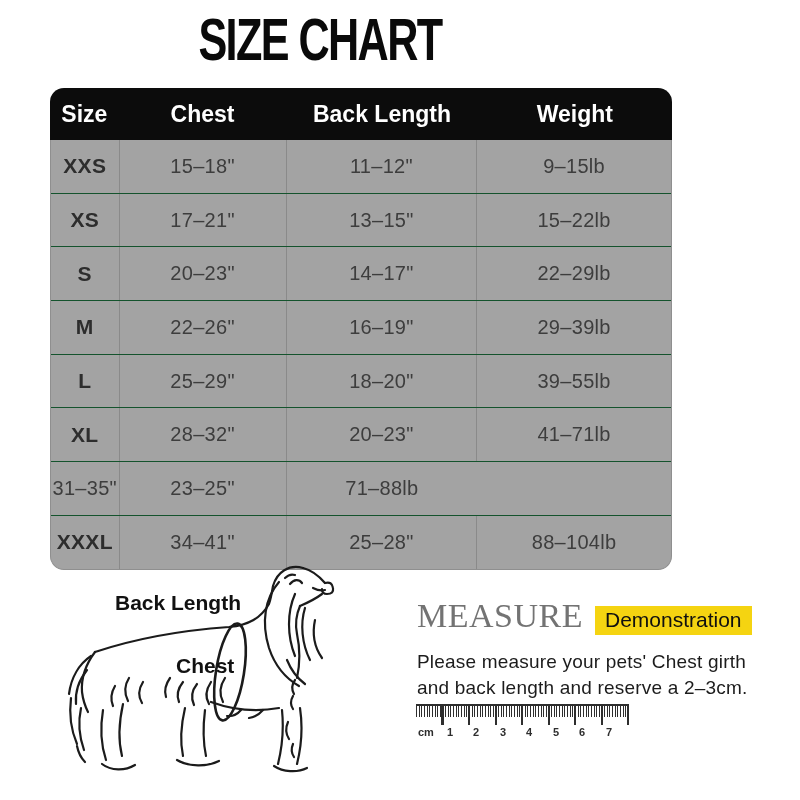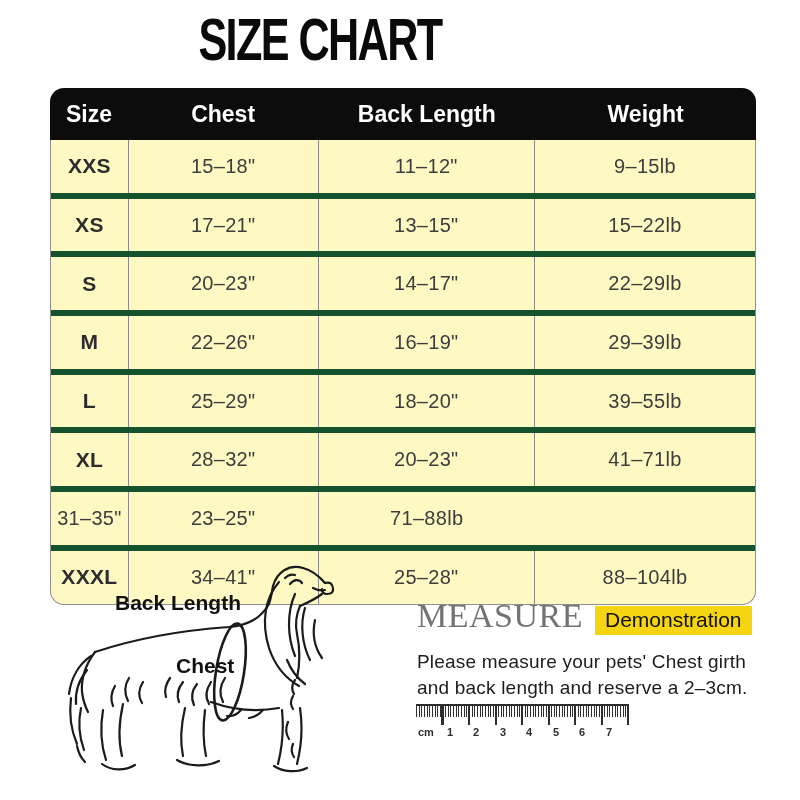--- a/index.html
+++ b/index.html
@@ -11,33 +11,33 @@
 
   
   .title-wrap{position:absolute;top:10px;left:0;width:639px;display:flex;justify-content:center;}
   .big-title{
     font-weight:bold;font-size:54px;letter-spacing:-2px;color:#0a0a0a;
     transform:scale(0.80,1.08);transform-origin:center top;line-height:1;
     white-space:nowrap;
   }
 
   
-  .size-table{position:absolute;left:50px;top:88px;width:706px;}
+  .size-table{position:absolute;left:50px;top:88px;width:622px;}
   .t-header{
     display:grid;grid-template-columns:11.05% 26.95% 30.75% 31.25%;
     height:52px;background:#0c0c0c;border-radius:14px 14px 0 0;
     align-items:center;text-align:center;
     color:#ffffff;font-weight:bold;font-size:23px;
   }
   .t-body{
     border:1px solid #8f8f8f;border-top:none;
-    border-radius:0 0 14px 14px;overflow:hidden;background:#fef9c3;
+    border-radius:0 0 14px 14px;overflow:hidden;background:#a3a3a3;
   }
   .t-row{display:grid;grid-template-columns:11.05% 26.95% 30.75% 31.25%;height:52.7px;}
-  .t-row + .t-row{border-top:6px solid #14532d;}
+  .t-row + .t-row{border-top:1px solid #14532d;}
   .t-cell{
     display:flex;align-items:center;justify-content:center;
     font-size:20px;color:#3d3d3d;letter-spacing:0.3px;
   }
   .t-cell:not(:last-child){border-right:1px solid #8a8a8a;}
   .t-cell.size{font-weight:bold;color:#2d2d2d;font-size:21px;}
 
   
   .dog-svg{position:absolute;left:57px;top:560px;width:345px;height:235px;}
   .fig-label{position:absolute;font-weight:bold;font-size:21px;color:#111;white-space:nowrap;}

